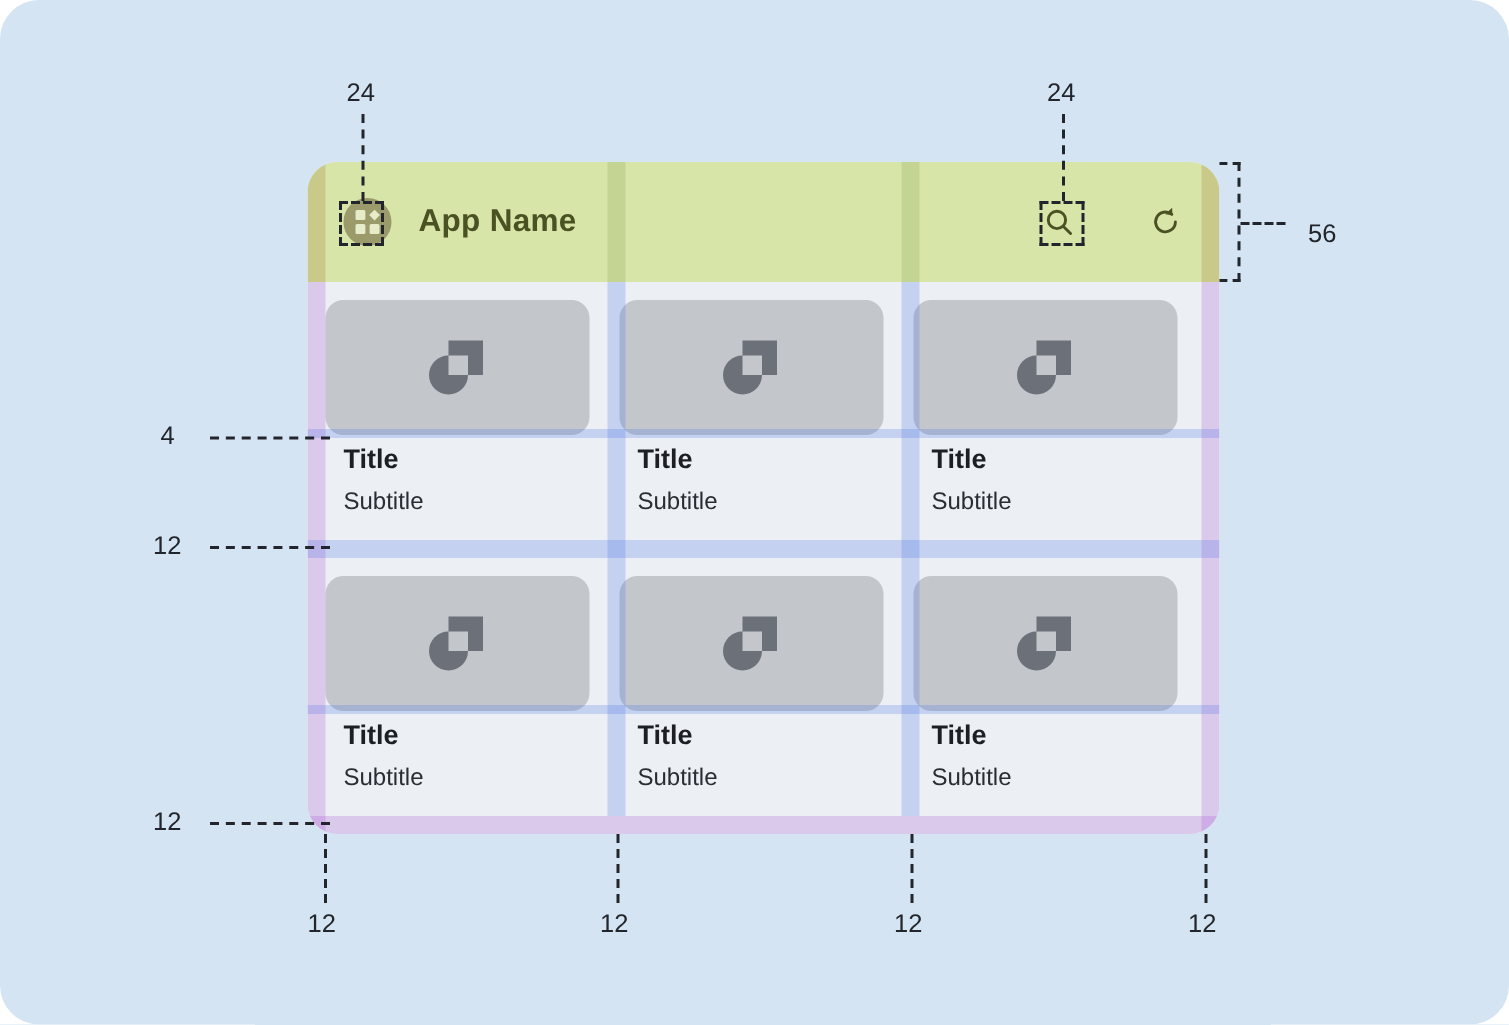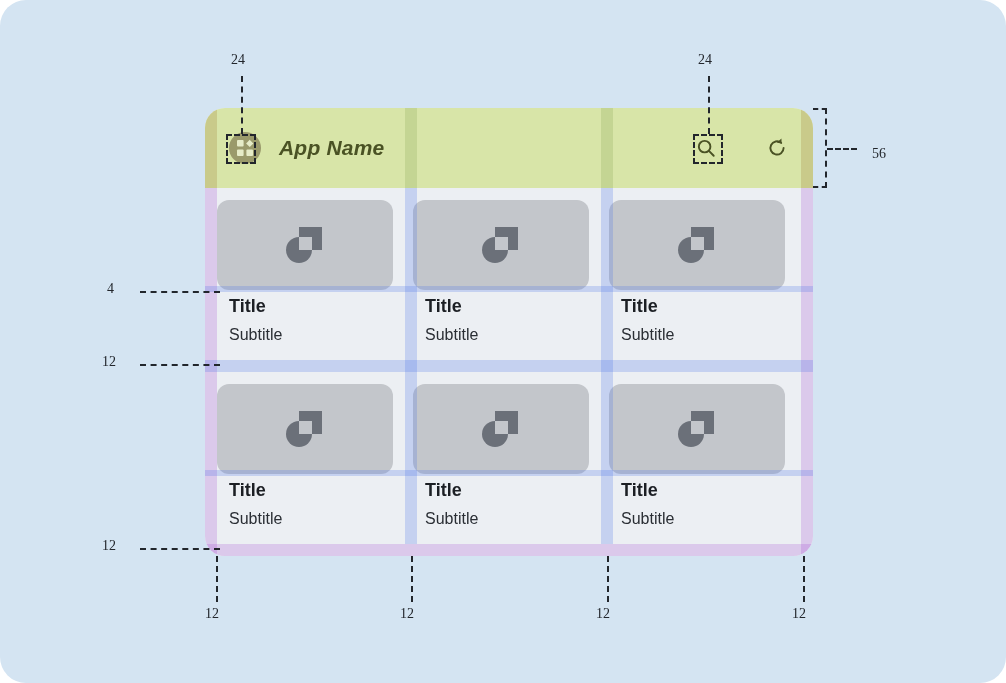--- a/index.html
+++ b/index.html
@@ -36,21 +36,20 @@
   }
 
   
   #app-bar {
     position: absolute;
     left: 0;
     top: 0;
     width: 608px;
     height: 80px;
     background: #d8e5a8;
-    font-style: italic;
   }
   #app-bar-title {
     position: absolute;
     left: 74px;
     top: 50%;
     transform: translateY(-50%);
     font-size: 21px;
     font-weight: 700;
     color: #4a5224;
     letter-spacing: 0.2px;
@@ -128,23 +127,23 @@
     pointer-events: none;
   }
   .ov-pad   { background: rgba(168, 80, 208, 0.24); }
   .ov-gutter{ background: rgba(80, 120, 230, 0.25); }
   .ov-bargut{ background: rgba(96, 128, 40, 0.16); }
   .ov-barpad{ background: rgba(150, 110, 30, 0.22); }
 
   
   .ann-label {
     position: absolute;
-    font-size: 14px;
+    font-size: 17px;
     color: #22262c;
-    font-family: Liberation Serif, serif;
+    font-family: Liberation Sans, sans-serif;
     white-space: nowrap;
   }
   .dash-v {
     position: absolute;
     width: 0;
     border-left: 2px dashed #22262c;
   }
   .dash-h {
     position: absolute;
     height: 0;

